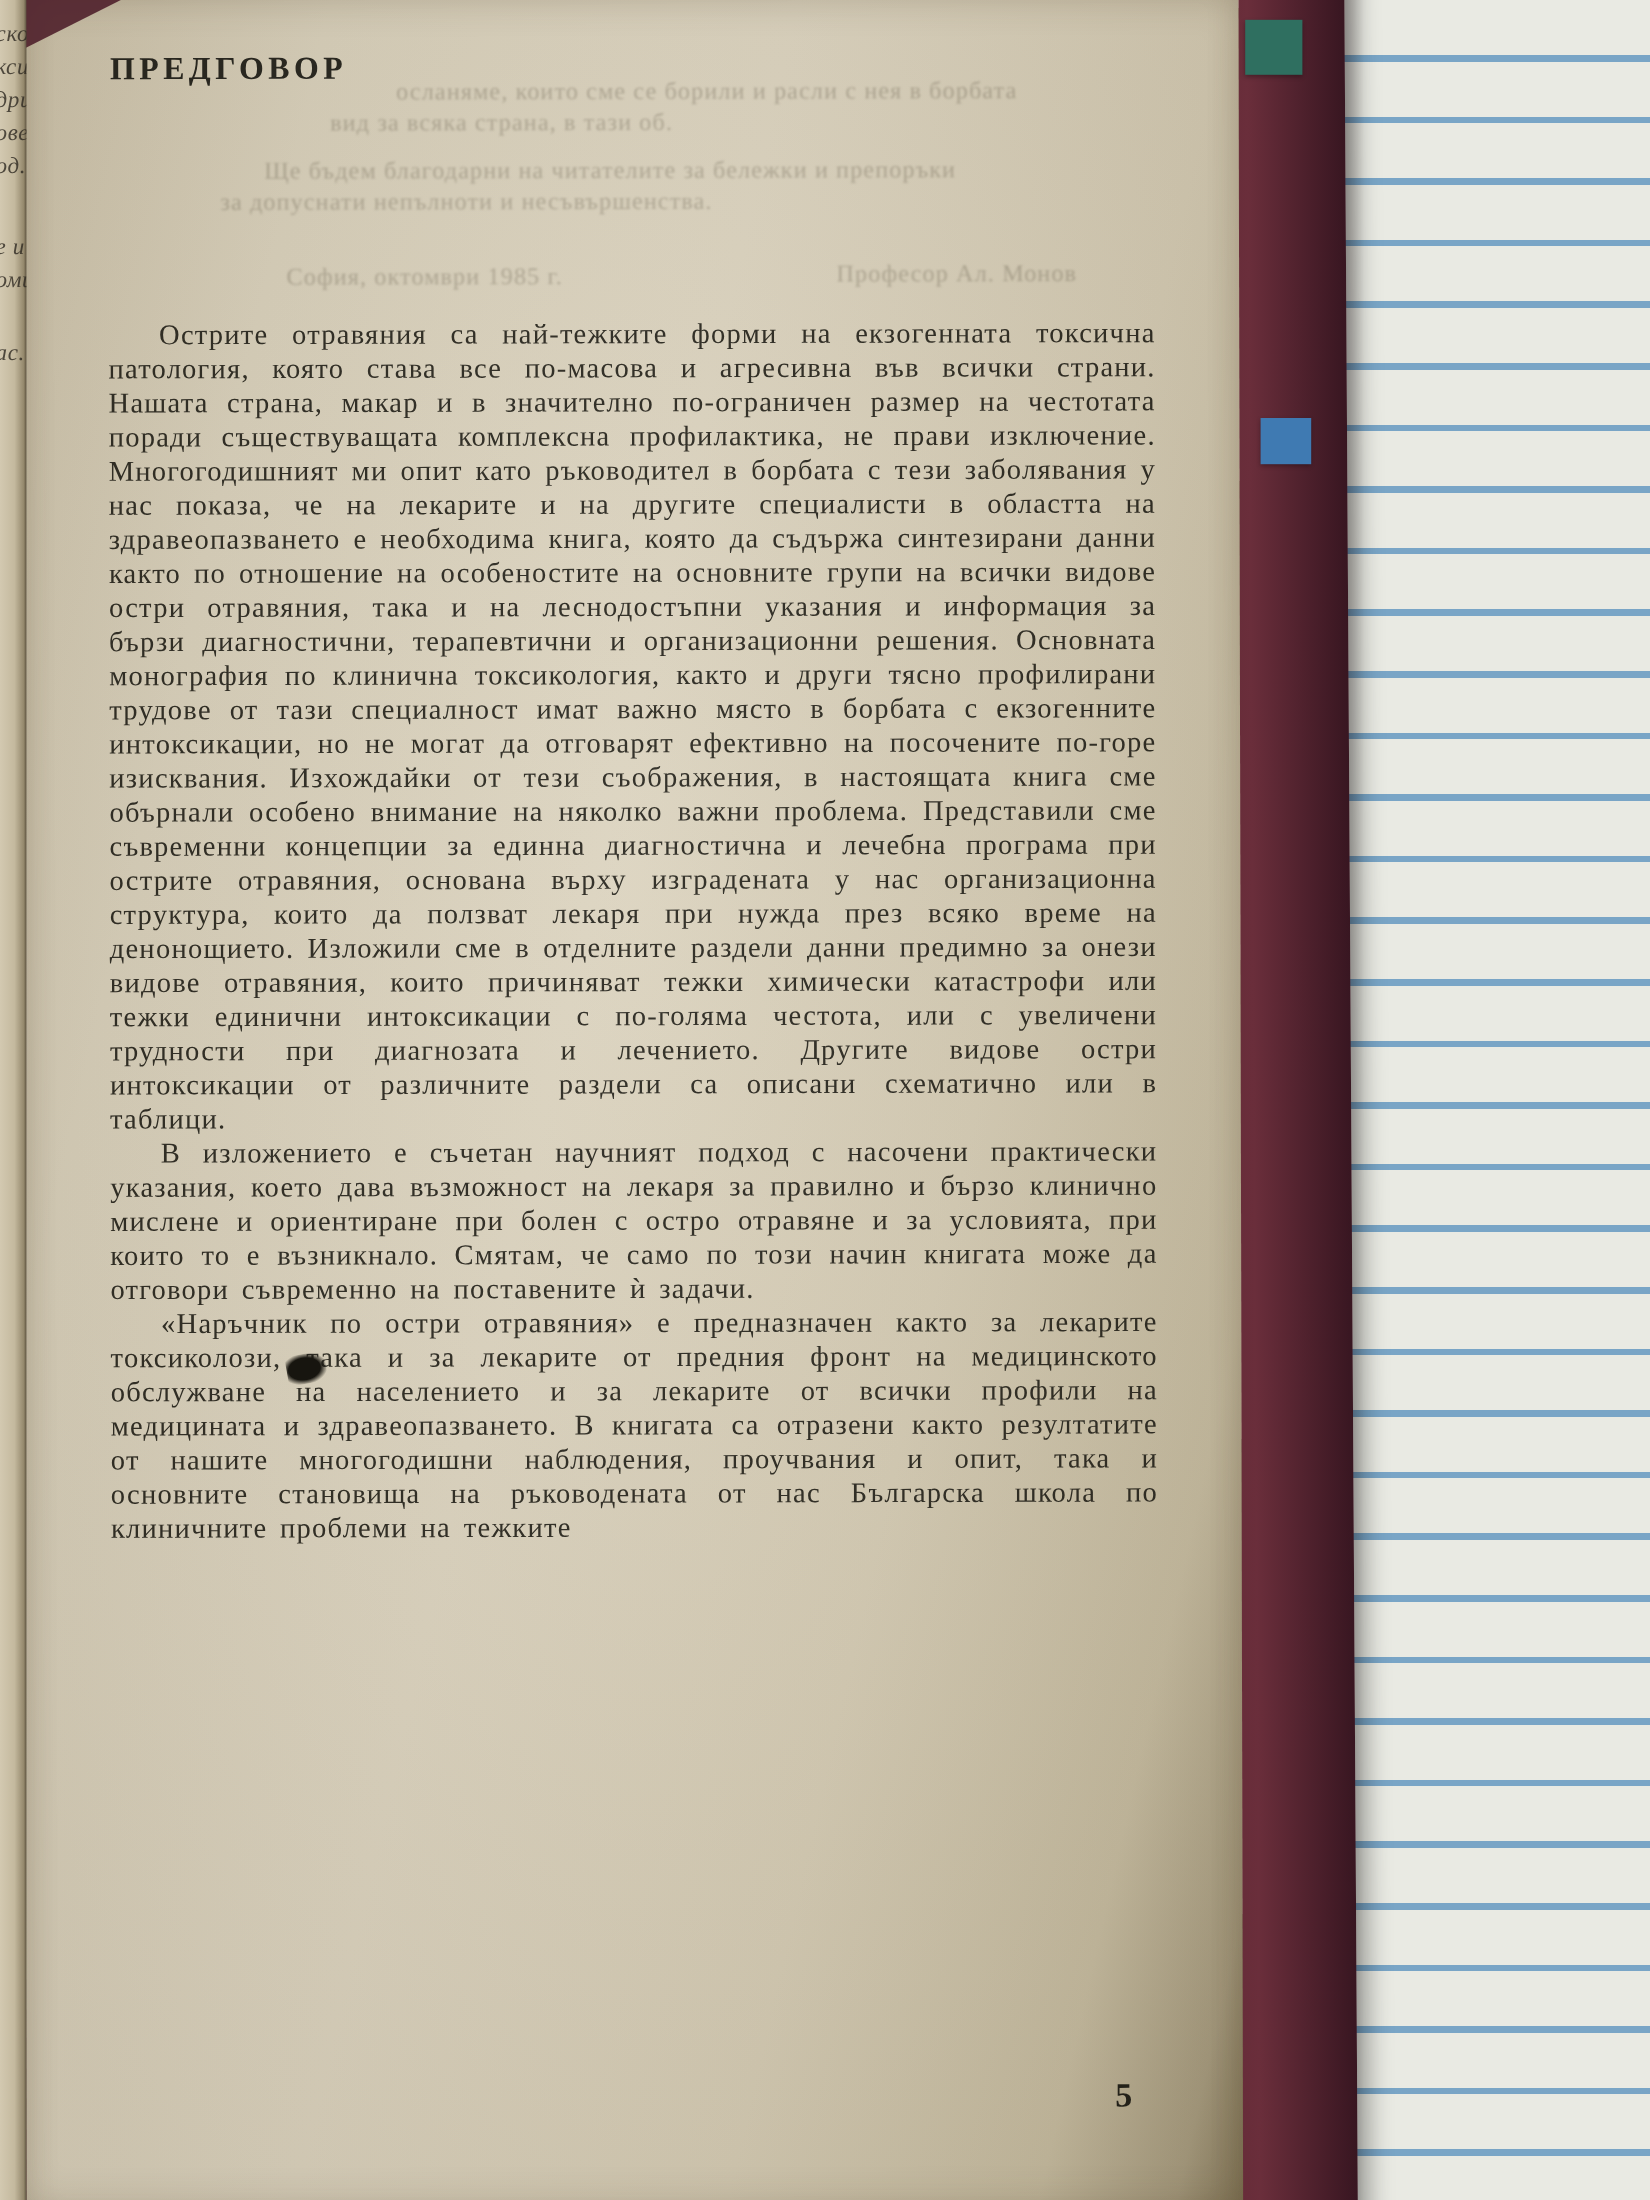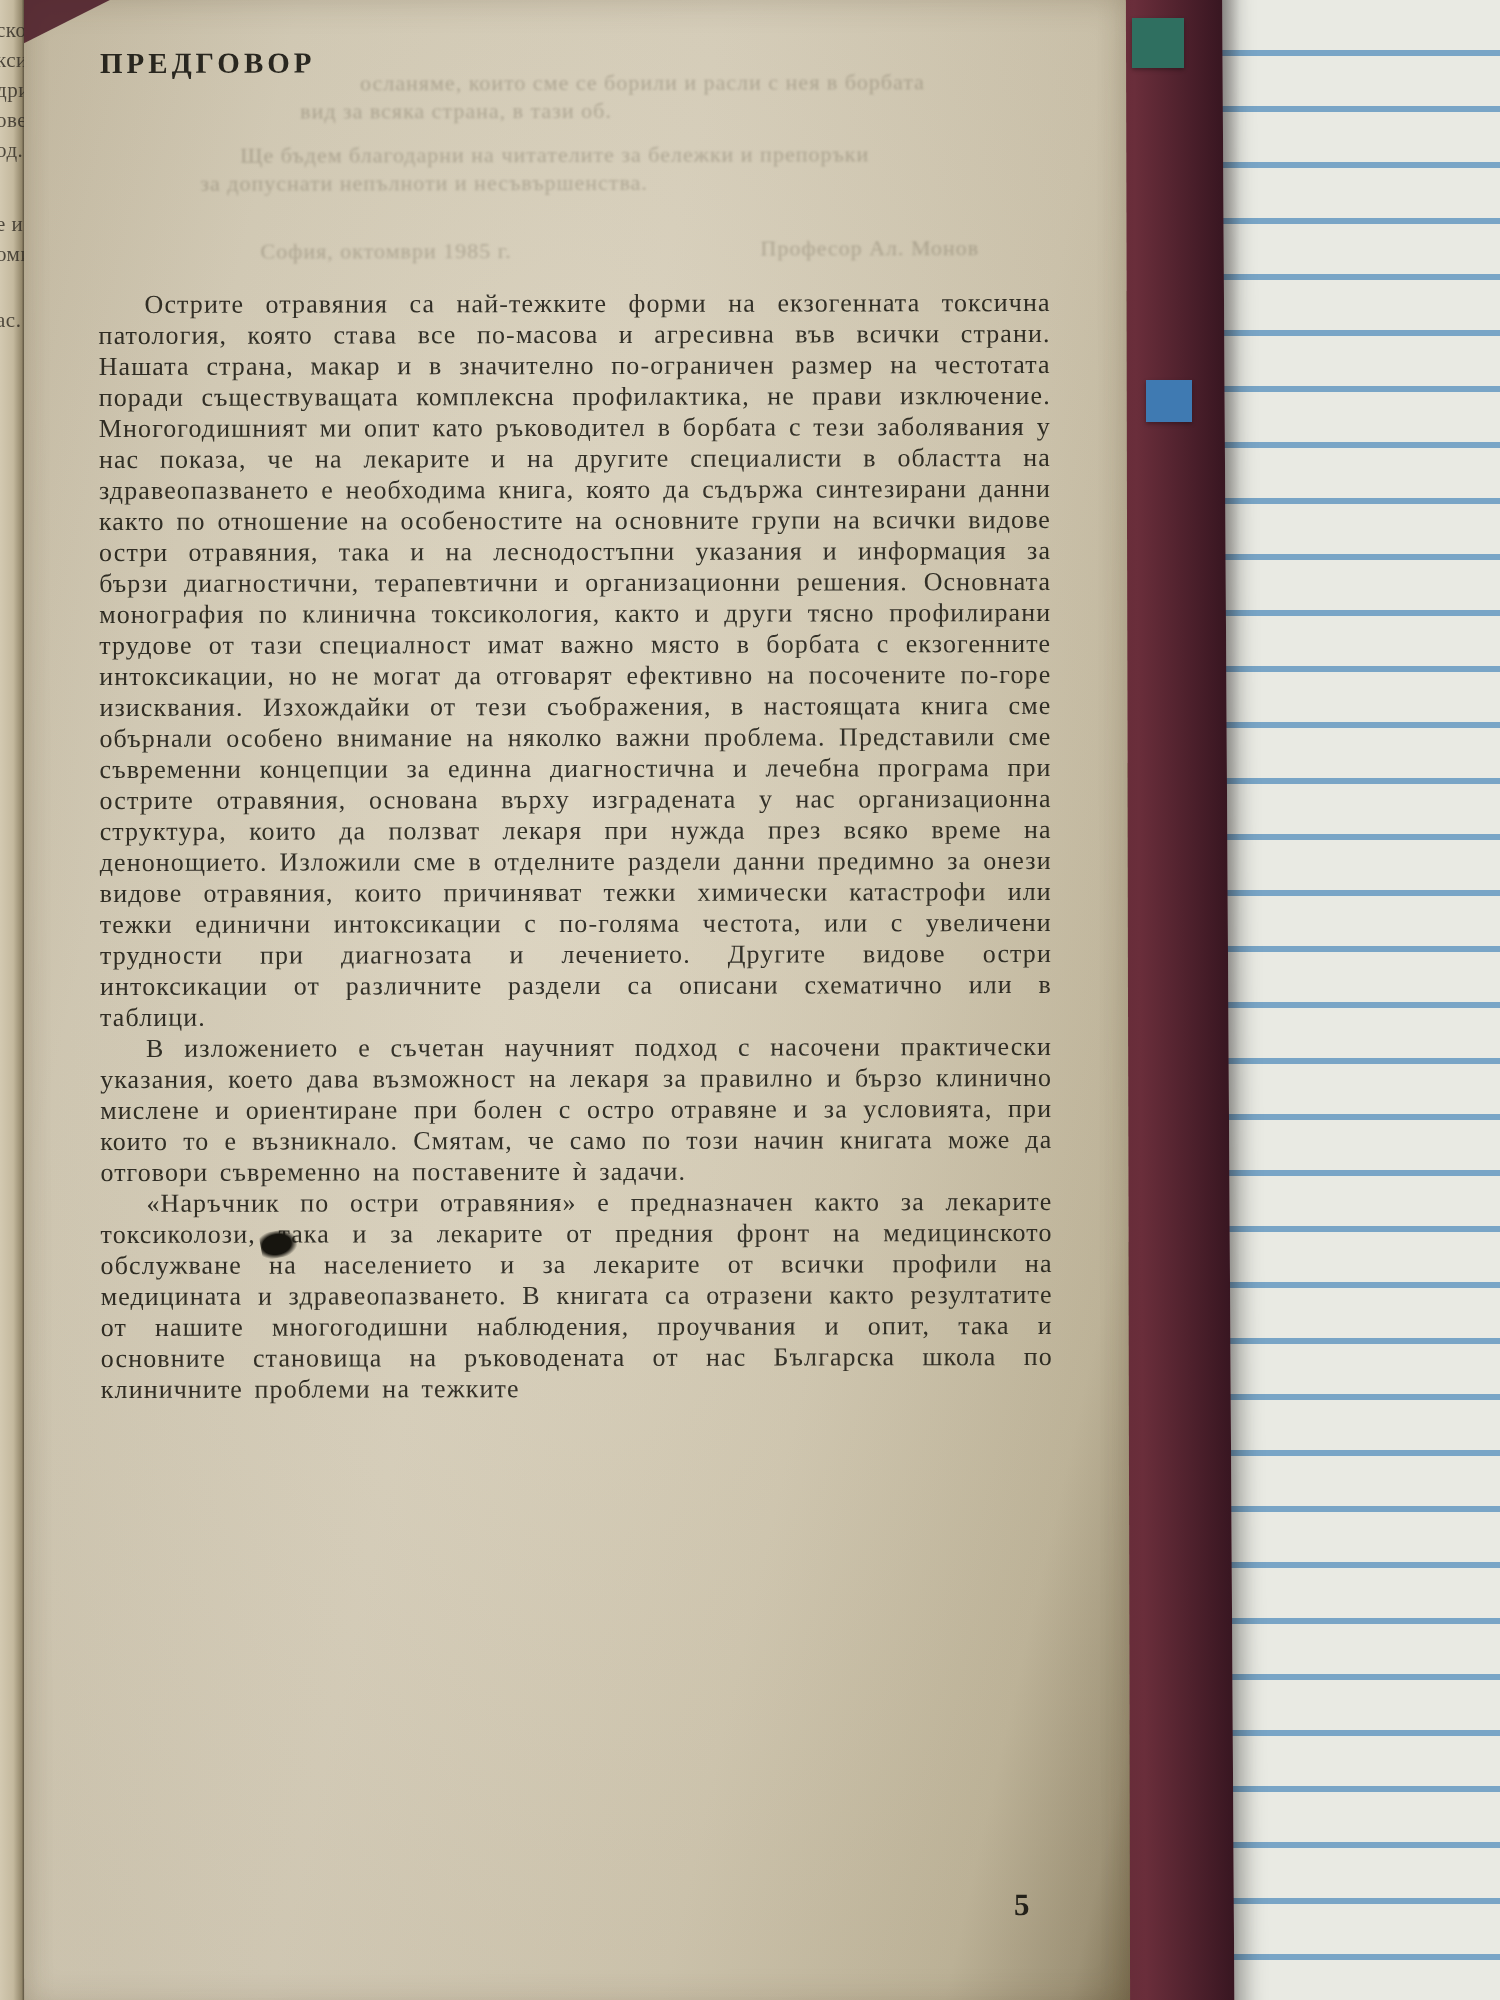--- a/index.html
+++ b/index.html
@@ -28,20 +28,21 @@
   }
   
   .sticker{position:absolute;z-index:6;}
   .sticker.teal{left:1132px;top:18px;width:52px;height:50px;background:#2f6f60;box-shadow:0 2px 4px rgba(0,0,0,.3);}
   .sticker.blue{left:1146px;top:380px;width:46px;height:42px;background:#3f7ab2;box-shadow:0 2px 4px rgba(0,0,0,.3);}
   
   .left-sliver{
     position:absolute;left:0;top:0;width:24px;height:2000px;z-index:4;
     background:linear-gradient(to right,#d3c9b1 0%,#c4b99e 55%,#94886c 90%,#5d5340 100%);
     overflow:hidden;
+    font-style:italic;
   }
   .spine-fragment{
     position:absolute;left:-4px;width:40px;
     font-size:21px;color:rgba(45,40,32,.8);letter-spacing:.5px;white-space:nowrap;
   }
   
   .page{
     position:absolute;left:22px;top:-10px;width:1106px;height:2022px;z-index:3;
     background:linear-gradient(103deg,#cdc3ab 0%,#d9d1bc 18%,#dcd4c0 45%,#d5ccb5 70%,#c7bda2 88%,#a89d81 96%,#837759 100%);
     box-shadow:inset 0 14px 30px rgba(80,60,35,.18), inset 0 -14px 30px rgba(80,60,35,.15);

